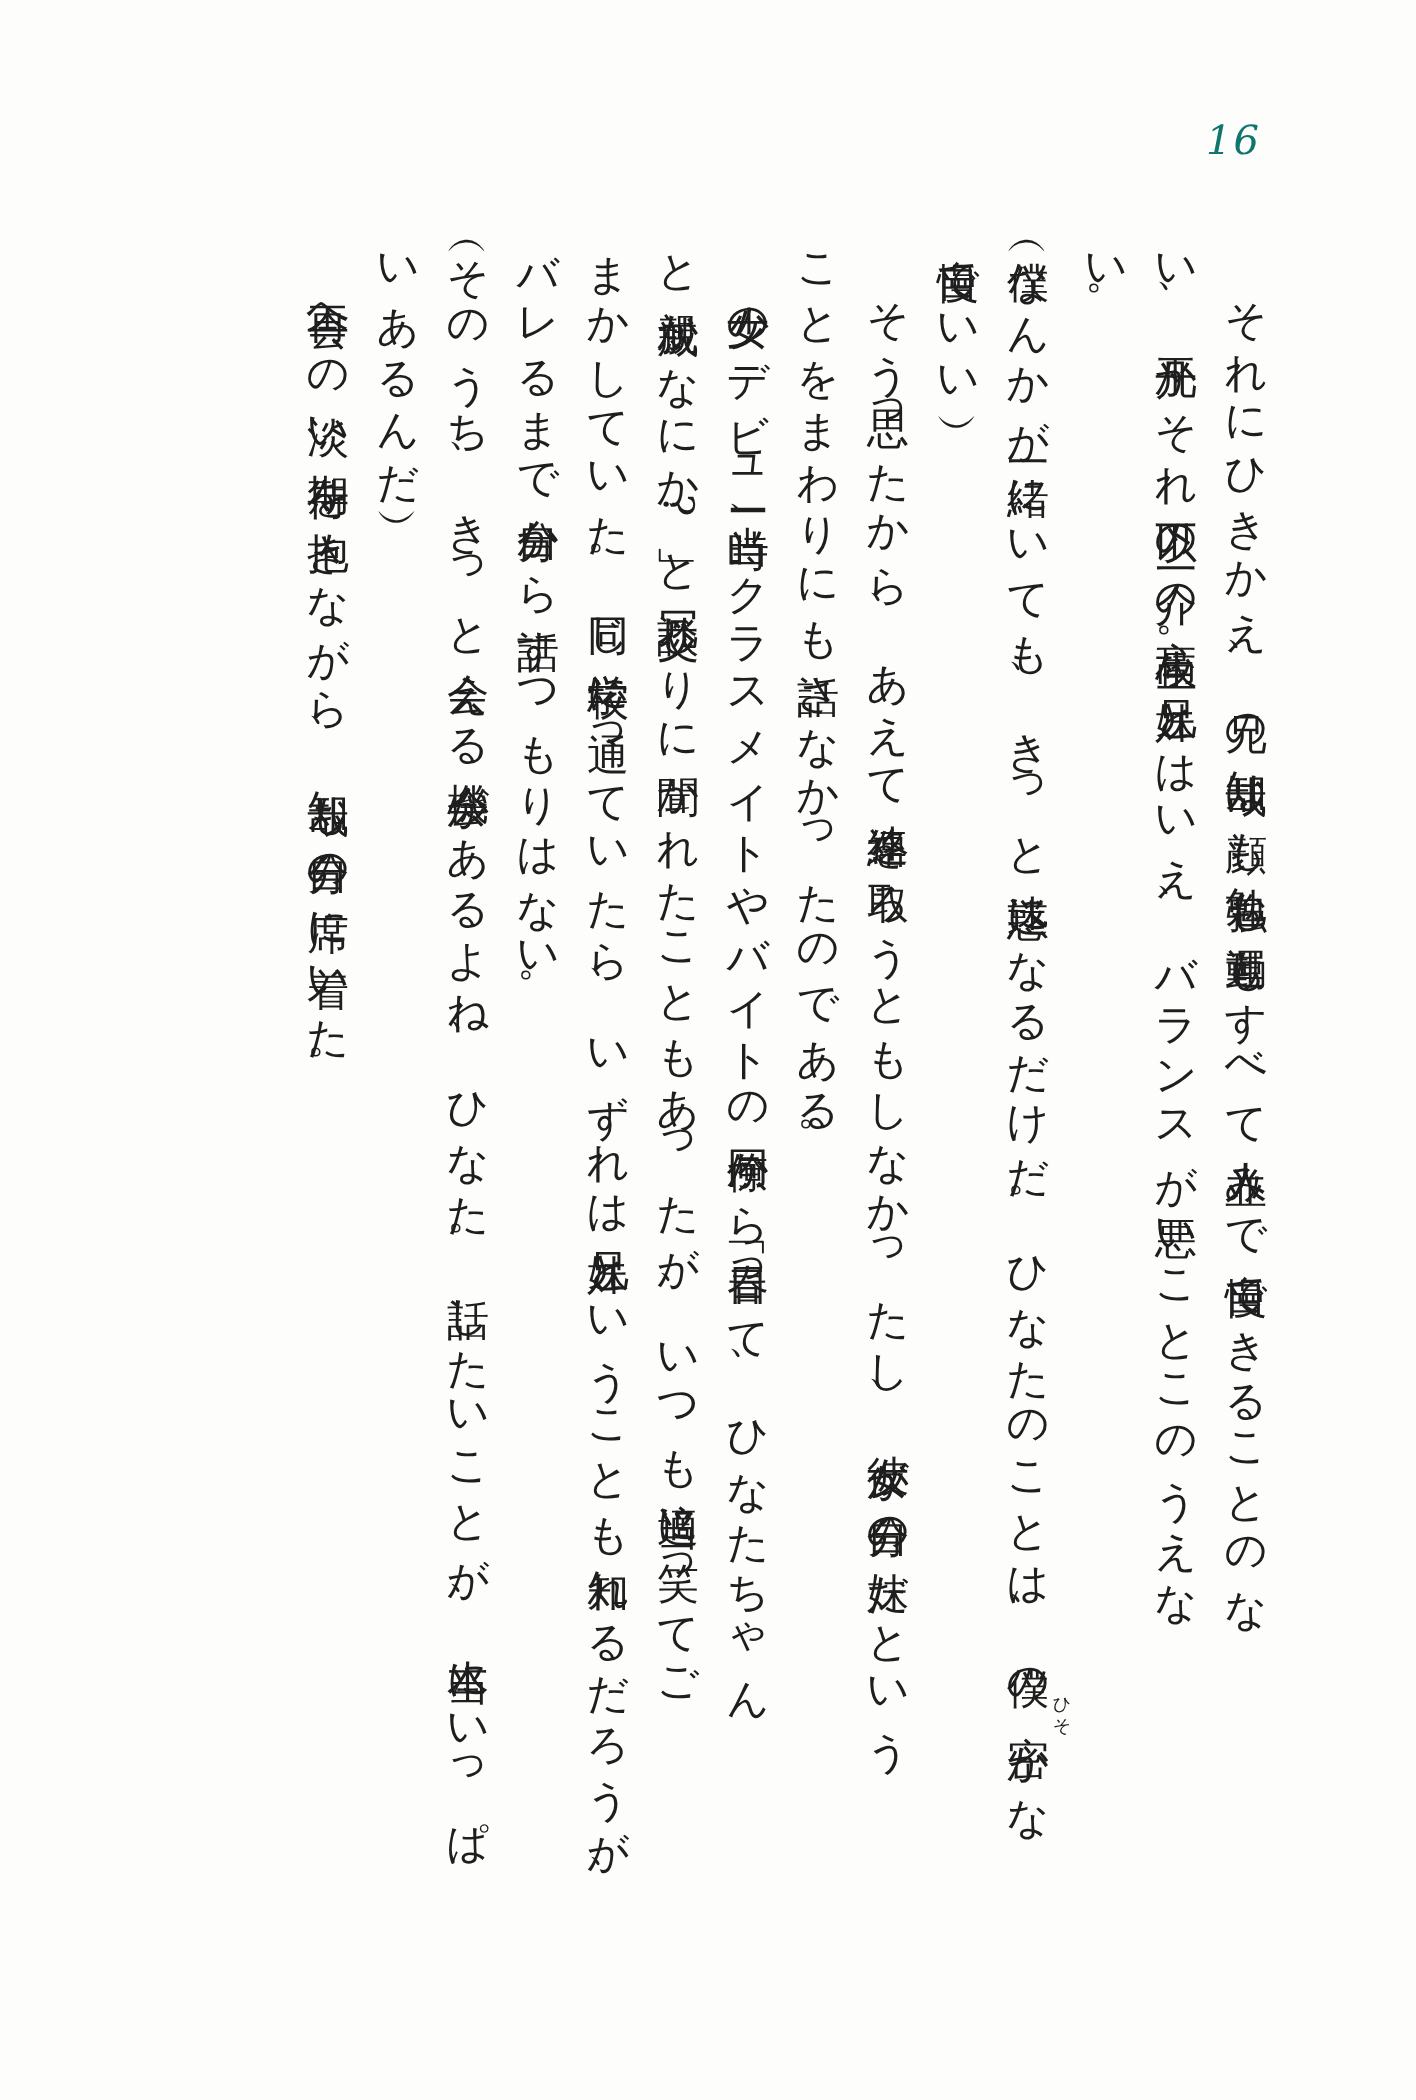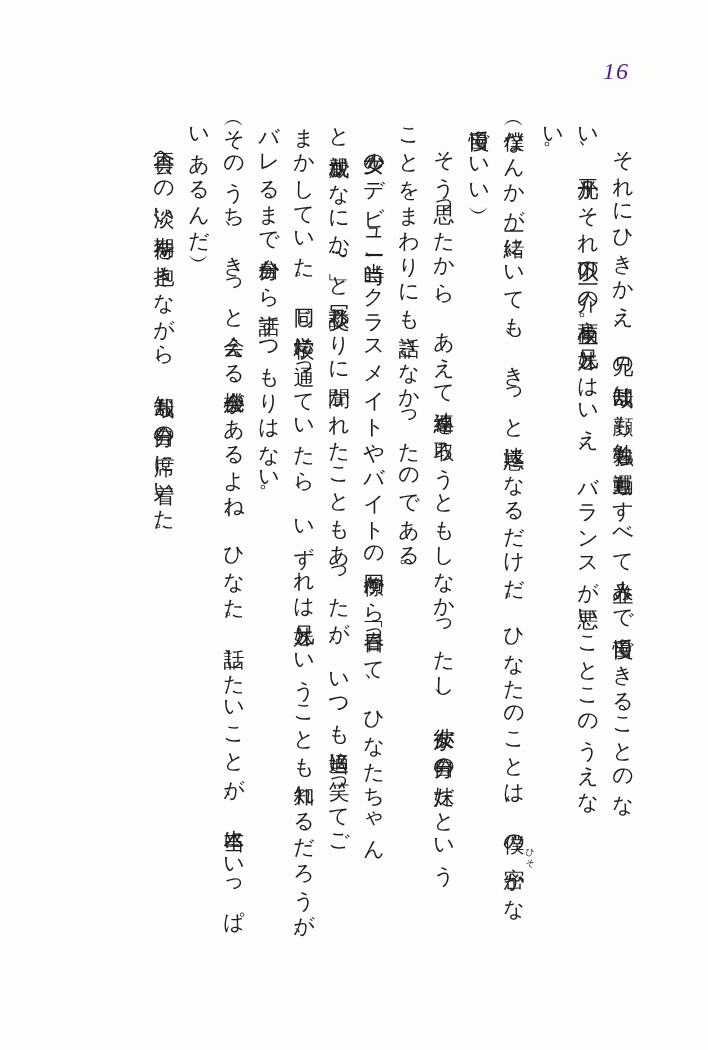--- a/index.html
+++ b/index.html
@@ -12,25 +12,24 @@
     width: 708px;
     height: 1050px;
     background: #fdfdfc;
     overflow: hidden;
     font-family: "DejaVu Serif", "Liberation Serif", serif;
   }
   .page-number {
     position: absolute;
     top: 58px;
     left: 603px;
-    font-size: 24px;
+    font-size: 20px;
     font-style: italic;
-    color: #4c1d95;
+    color: #0f766e;
     letter-spacing: 1px;
-    font-family: Liberation Serif, serif;
   }
   .text-block {
     position: absolute;
     top: 113px;
     right: 68px;
     height: 878px;
     writing-mode: vertical-rl;
     text-orientation: mixed;
     font-size: 21px;
     line-height: 35px;

